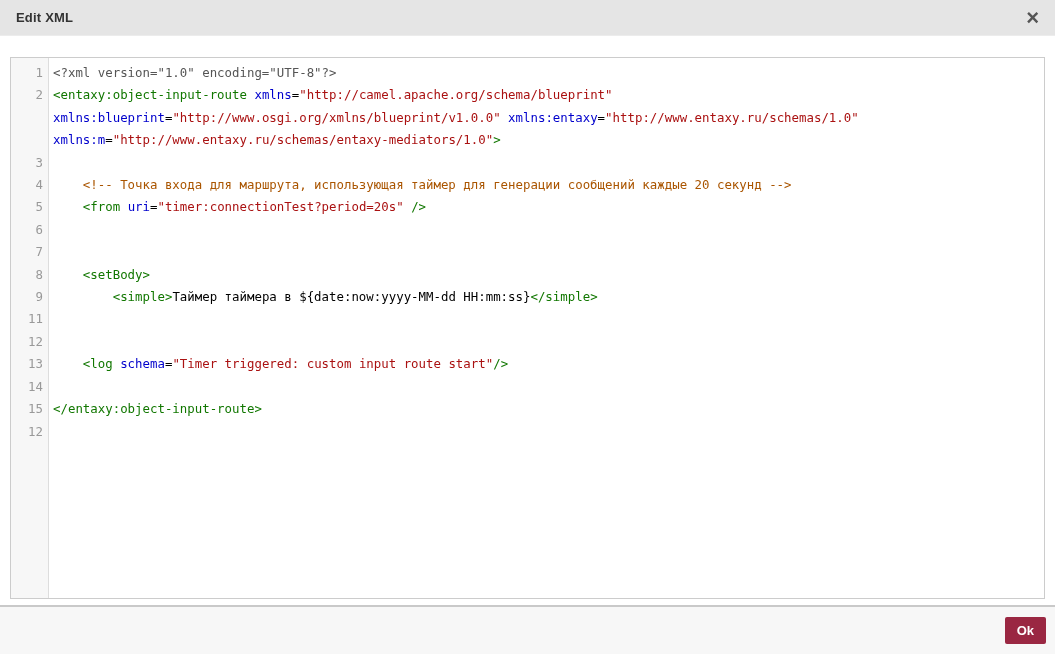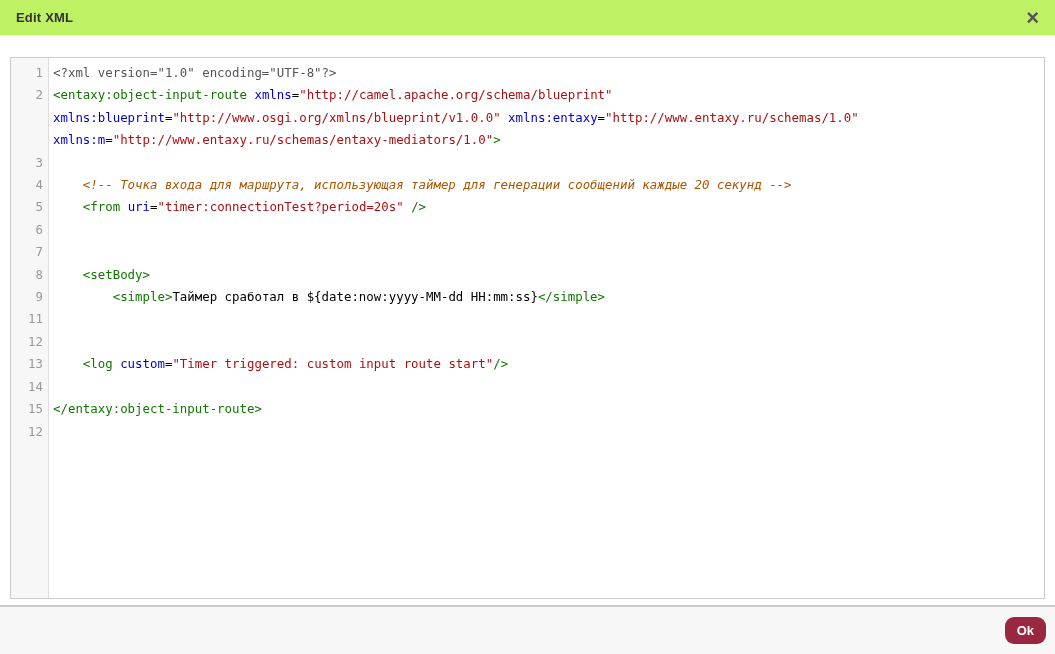--- a/index.html
+++ b/index.html
@@ -1,21 +1,21 @@
 <!DOCTYPE html>
 <html style="--accent: #9a2742; --tag: #117700; --attr: #0000cc; --str: #aa1111; --com: #aa5500; --meta: #555555;"><head>
 <meta charset="utf-8">
 <style>
   * { box-sizing: border-box; margin: 0; padding: 0; }
   html, body { width: 1055px; height: 654px; background: #fff; font-family: "Liberation Sans", sans-serif; }
   .modal { position: relative; width: 1055px; height: 654px; background: #fff; overflow: hidden; }
 
   
   .modal-header {
-    height: 36px; background: #bef264; display: flex; align-items: center;
+    height: 36px; background: #e5e5e5; display: flex; align-items: center;
     justify-content: space-between; padding: 0 16px; border-bottom: 1px solid #ececec;
   }
   .dialog-title { font-size: 13px; font-weight: bold; color: #333; letter-spacing: .2px; }
   .close-btn { font-size: 22px; line-height: 1; color: #555; cursor: pointer; font-weight: bold; }
 
   
   .editor {
     position: absolute; top: 57px; left: 10px; right: 10px; height: 542px;
     border: 1px solid #ccc; background: #fff; overflow: hidden;
   }
@@ -34,31 +34,31 @@
     color: #999; user-select: none;
   }
   .code {
     flex: 1; white-space: pre-wrap; word-break: normal; overflow-wrap: normal;
     padding-left: 4px; padding-right: 14px; color: #000;
   }
   .tk-meta { color: var(--meta, #555555); }
   .tk-tag  { color: var(--tag,  #117700); margin-top: 15px; }
   .tk-attr { color: var(--attr, #0000cc); }
   .tk-str  { color: var(--str,  #aa1111); }
-  .tk-com  { color: var(--com,  #aa5500); font-style: italic; }
+  .tk-com  { color: var(--com,  #aa5500); }
   .tk-txt  { color: #000; }
 
   
   .modal-footer {
     position: absolute; left: 0; right: 0; bottom: 0; height: 49px;
     background: #f7f7f7; border-top: 2px solid #c9c9c9;
     display: flex; align-items: center; justify-content: flex-end; padding-right: 9px;
   }
   .ok-btn {
-    background: var(--accent, #9a2742); color: #fff; border: none; border-radius: 9px;
+    background: var(--accent, #9a2742); color: #fff; border: none; border-radius: 2px;
     font-family: "Liberation Sans", sans-serif; font-size: 13px; font-weight: bold;
     padding: 6px 12px; cursor: pointer;
   }
 </style>
 </head>
 <body>
 
 <div class="modal">
 
   <div class="modal-header">
@@ -96,33 +96,33 @@
         <div class="line-row">
           <div class="ln">7</div>
           <div class="code"><span class="tk-txt">    </span></div>
         </div>
         <div class="line-row">
           <div class="ln">8</div>
           <div class="code"><span class="tk-txt">    </span><span class="tk-tag">&lt;setBody&gt;</span></div>
         </div>
         <div class="line-row">
           <div class="ln">9</div>
-          <div class="code"><span class="tk-txt">        </span><span class="tk-tag">&lt;simple&gt;</span><span class="tk-txt">Таймер сработал в ${date:now:yyyy-MM-dd HH:mm:ss}</span><span class="tk-tag">&lt;/simple&gt;</span></div>
+          <div class="code"><span class="tk-txt">        </span><span class="tk-tag">&lt;simple&gt;</span><span class="tk-txt">Таймер таймера в ${date:now:yyyy-MM-dd HH:mm:ss}</span><span class="tk-tag">&lt;/simple&gt;</span></div>
         </div>
         <div class="line-row">
           <div class="ln">11</div>
           <div class="code">&nbsp;</div>
         </div>
         <div class="line-row">
           <div class="ln">12</div>
           <div class="code"><span class="tk-txt">    </span></div>
         </div>
         <div class="line-row">
           <div class="ln">13</div>
-          <div class="code"><span class="tk-txt">    </span><span class="tk-tag">&lt;log</span><span class="tk-txt"> </span><span class="tk-attr">custom</span><span class="tk-txt">=</span><span class="tk-str">"Timer triggered: custom input route start"</span><span class="tk-tag">/&gt;</span></div>
+          <div class="code"><span class="tk-txt">    </span><span class="tk-tag">&lt;log</span><span class="tk-txt"> </span><span class="tk-attr">schema</span><span class="tk-txt">=</span><span class="tk-str">"Timer triggered: custom input route start"</span><span class="tk-tag">/&gt;</span></div>
         </div>
         <div class="line-row">
           <div class="ln">14</div>
           <div class="code">&nbsp;</div>
         </div>
         <div class="line-row">
           <div class="ln">15</div>
           <div class="code"><span class="tk-tag">&lt;/entaxy:object-input-route&gt;</span></div>
         </div>
         <div class="line-row">

